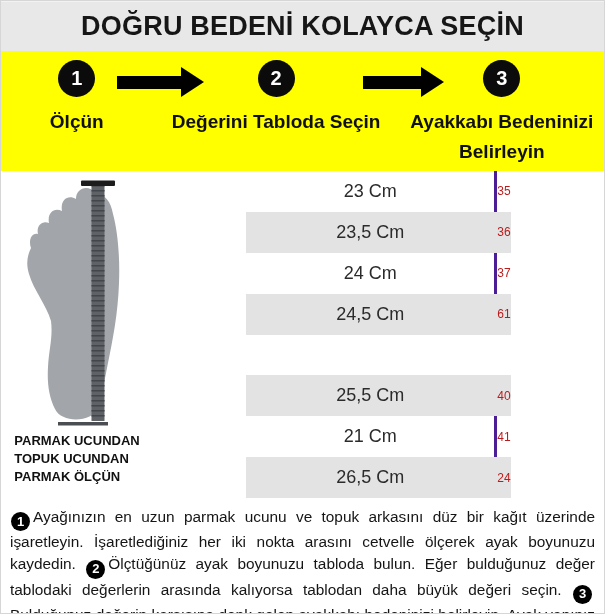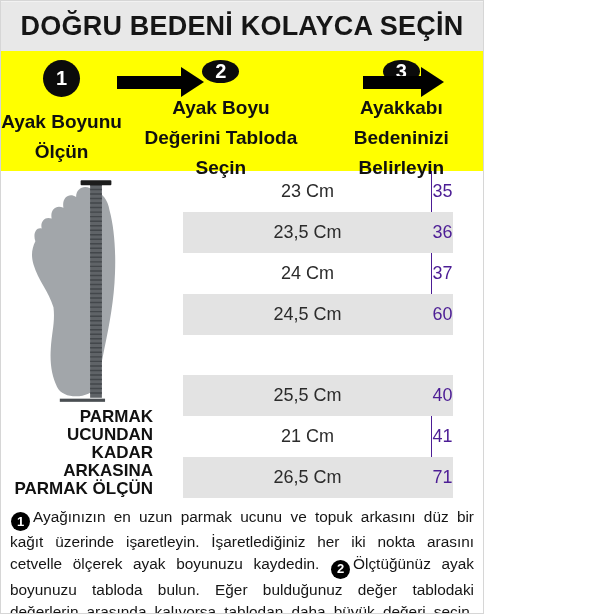--- a/index.html
+++ b/index.html
@@ -1,18 +1,18 @@
 <!DOCTYPE html>
 <html><head>
 <meta charset="utf-8">
 <style>
   * { margin:0; padding:0; box-sizing:border-box; }
   body { background:#fff; font-family:"Liberation Sans", sans-serif; }
   .page {
-    position:relative; width:484px; height:614px;
+    position:relative; width:605px; height:614px;
     border:1px solid #d6d6d6; background:#ffffff; overflow:hidden;
   }
 
   
   .header {
     height:50px; background:#e8e8e8;
     display:flex; align-items:center; justify-content:center;
     border-top:1px solid #f2f2f2;
   }
   .title {
@@ -44,33 +44,33 @@
     border-left:23px solid #000;
   }
   .arrow.a1 { left:116px; } .arrow.a1 .shaft { width:64px; }
   .arrow.a2 { left:362px; } .arrow.a2 .shaft { width:58px; }
 
   
   .table-area { display:flex; height:327px; background:#ffffff; }
   .measure-panel { width:152px; display:flex; flex-direction:column; align-items:center; }
   .measure-panel svg { display:block; margin-top:6px; }
   .measure-caption {
-    margin-top:3px; text-align:right; font-weight:bold;
-    font-size:17px; line-height:18px; color:#111;
+    margin-top:3px; text-align:left; font-weight:bold;
+    font-size:13px; line-height:18px; color:#111;
   }
   .size-table { flex:1; display:flex; flex-direction:column;align-items:center; }
   .trow { display:flex; flex:1; background:#ffffff; }
   .trow:nth-child(even) { background:#e3e3e3; }
   .cell-cm {
     width:248px; display:flex; align-items:center; justify-content:center;
     font-size:18px; color:#2b2b2b;
   }
   .cell-size {
     flex:1; display:flex; align-items:center; justify-content:center;
-    font-size:18px; color:#4c1d95; border-left:1px solid #4c1d95;
+    font-size:12px; color:#b91c1c; border-left:3px solid #4c1d95;
   }
   .trow:nth-child(even) .cell-size { border-left-color:#e3e3e3; }
 
   
   .instructions {
     height:116px; padding:8px 9px 0 9px; background:#ffffff;
     font-size:15.4px; line-height:22.3px; color:#151515; text-align:justify;
   }
   .num-badge {
     display:inline-flex; width:19px; height:19px; border-radius:50%;
@@ -86,30 +86,28 @@
   <div class="header">
     <div class="title">DOĞRU BEDENİ KOLAYCA SEÇİN</div>
   </div>
 
   <div class="steps-band">
     <div class="step-col c1">
       <div class="step-circle">
         <span>1</span>
       </div>
       <div class="step-label">
-        <div>Ayak Boyunu</div>
         <div>Ölçün</div>
       </div>
     </div>
     <div class="step-col c2">
       <div class="step-circle">
         <span>2</span>
       </div>
       <div class="step-label">
-        <div>Ayak Boyu</div>
         <div>Değerini Tabloda Seçin</div>
       </div>
     </div>
     <div class="step-col c3">
       <div class="step-circle">
         <span>3</span>
       </div>
       <div class="step-label">
         <div>Ayakkabı Bedeninizi</div>
         <div>Belirleyin</div>
@@ -148,55 +146,55 @@
 
         <rect x="90.5" y="7" width="13" height="237" fill="#5f6367"></rect>
         <line x1="97" y1="8" x2="97" y2="243" stroke="#43474b" stroke-width="13" stroke-dasharray="1.6,3.4"></line>
 
         <rect x="80" y="3.5" width="34" height="5.5" rx="1" fill="#1c1c1c"></rect>
 
         <rect x="57" y="245" width="50" height="3.5" fill="#4a4e52"></rect>
       </svg>
       <div class="measure-caption">
         <div>PARMAK UCUNDAN</div>
-        <div>KADAR ARKASINA</div>
+        <div>TOPUK UCUNDAN</div>
         <div>PARMAK ÖLÇÜN</div>
       </div>
     </div>
 
     <div class="size-table">
       <div class="trow">
         <div class="cell-cm">23 Cm</div>
         <div class="cell-size">35</div>
       </div>
       <div class="trow">
         <div class="cell-cm">23,5 Cm</div>
         <div class="cell-size">36</div>
       </div>
       <div class="trow">
         <div class="cell-cm">24 Cm</div>
         <div class="cell-size">37</div>
       </div>
       <div class="trow">
         <div class="cell-cm">24,5 Cm</div>
-        <div class="cell-size">60</div>
+        <div class="cell-size">61</div>
       </div>
       <div class="trow">
       </div>
       <div class="trow">
         <div class="cell-cm">25,5 Cm</div>
         <div class="cell-size">40</div>
       </div>
       <div class="trow">
         <div class="cell-cm">21 Cm</div>
         <div class="cell-size">41</div>
       </div>
       <div class="trow">
         <div class="cell-cm">26,5 Cm</div>
-        <div class="cell-size">71</div>
+        <div class="cell-size">24</div>
       </div>
     </div>
   </div>
 
   <div class="instructions">
     <span class="num-badge">1</span><span>Ayağınızın en uzun parmak ucunu ve topuk arkasını düz bir kağıt üzerinde işaretleyin. İşaretlediğiniz her iki nokta arasını cetvelle ölçerek ayak boyunuzu kaydedin.</span>
     <span class="num-badge">2</span><span>Ölçtüğünüz ayak boyunuzu tabloda bulun. Eğer bulduğunuz değer tablodaki değerlerin arasında kalıyorsa tablodan daha büyük değeri seçin.</span>
     <span class="num-badge">3</span><span>Bulduğunuz değerin karşısına denk gelen ayakkabı bedeninizi belirleyin. Ayak yapınız taraklı ve gövdeli ise bir üst bedeni tercih etmenizi öneririz.</span>
   </div>
 

